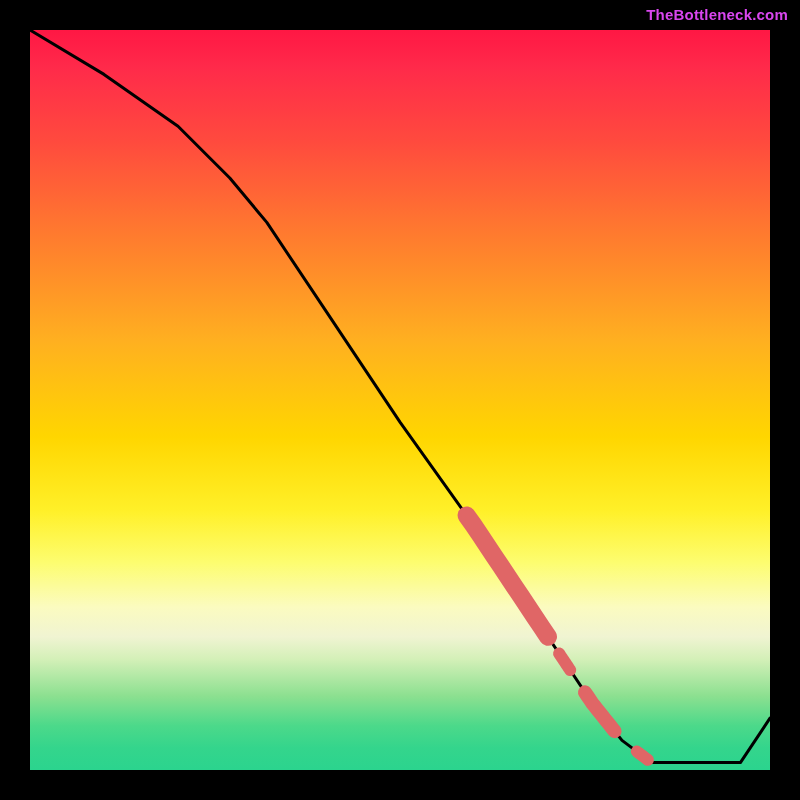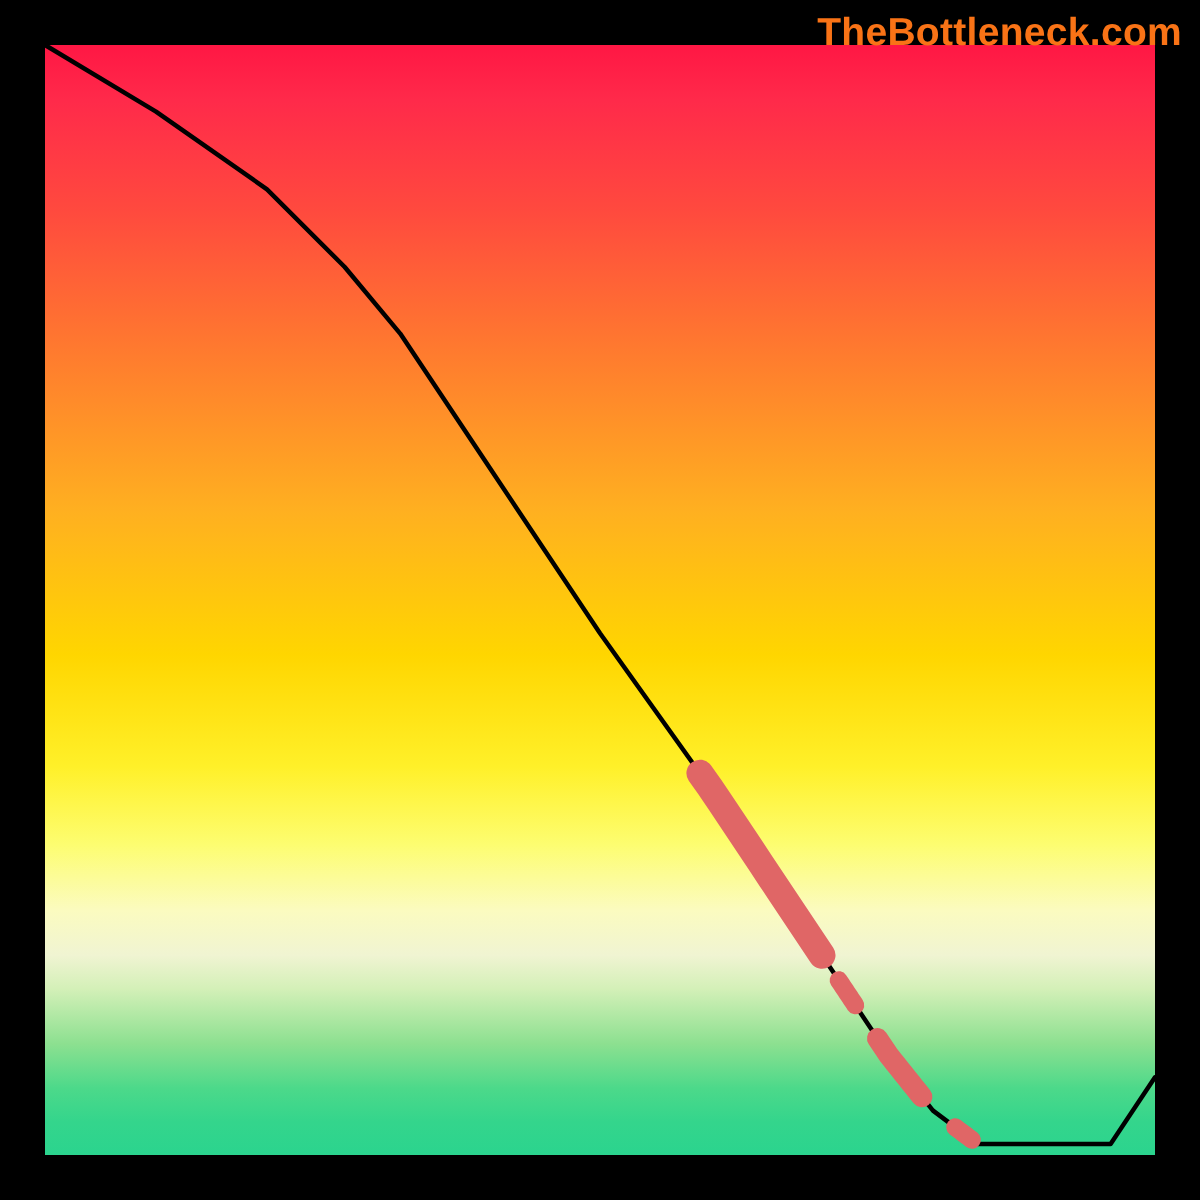--- a/index.html
+++ b/index.html
@@ -33,23 +33,23 @@
       #4cd98a 94%,
       #34d58c 97%,
       #2bd48e 100%
     );
   }
   .watermark {
     position: absolute;
     top: 6px;
     right: 12px;
     font-family: Arial, Helvetica, sans-serif;
-    font-size: 26px;
+    font-size: 15px;
     font-weight: 600;
-    color: #f97316;
+    color: #d946ef;
     letter-spacing: 0.2px;
   }
   svg.curve {
     position: absolute;
     left: 30px;
     top: 30px;
     width: 740px;
     height: 740px;
     overflow: visible;
   }

